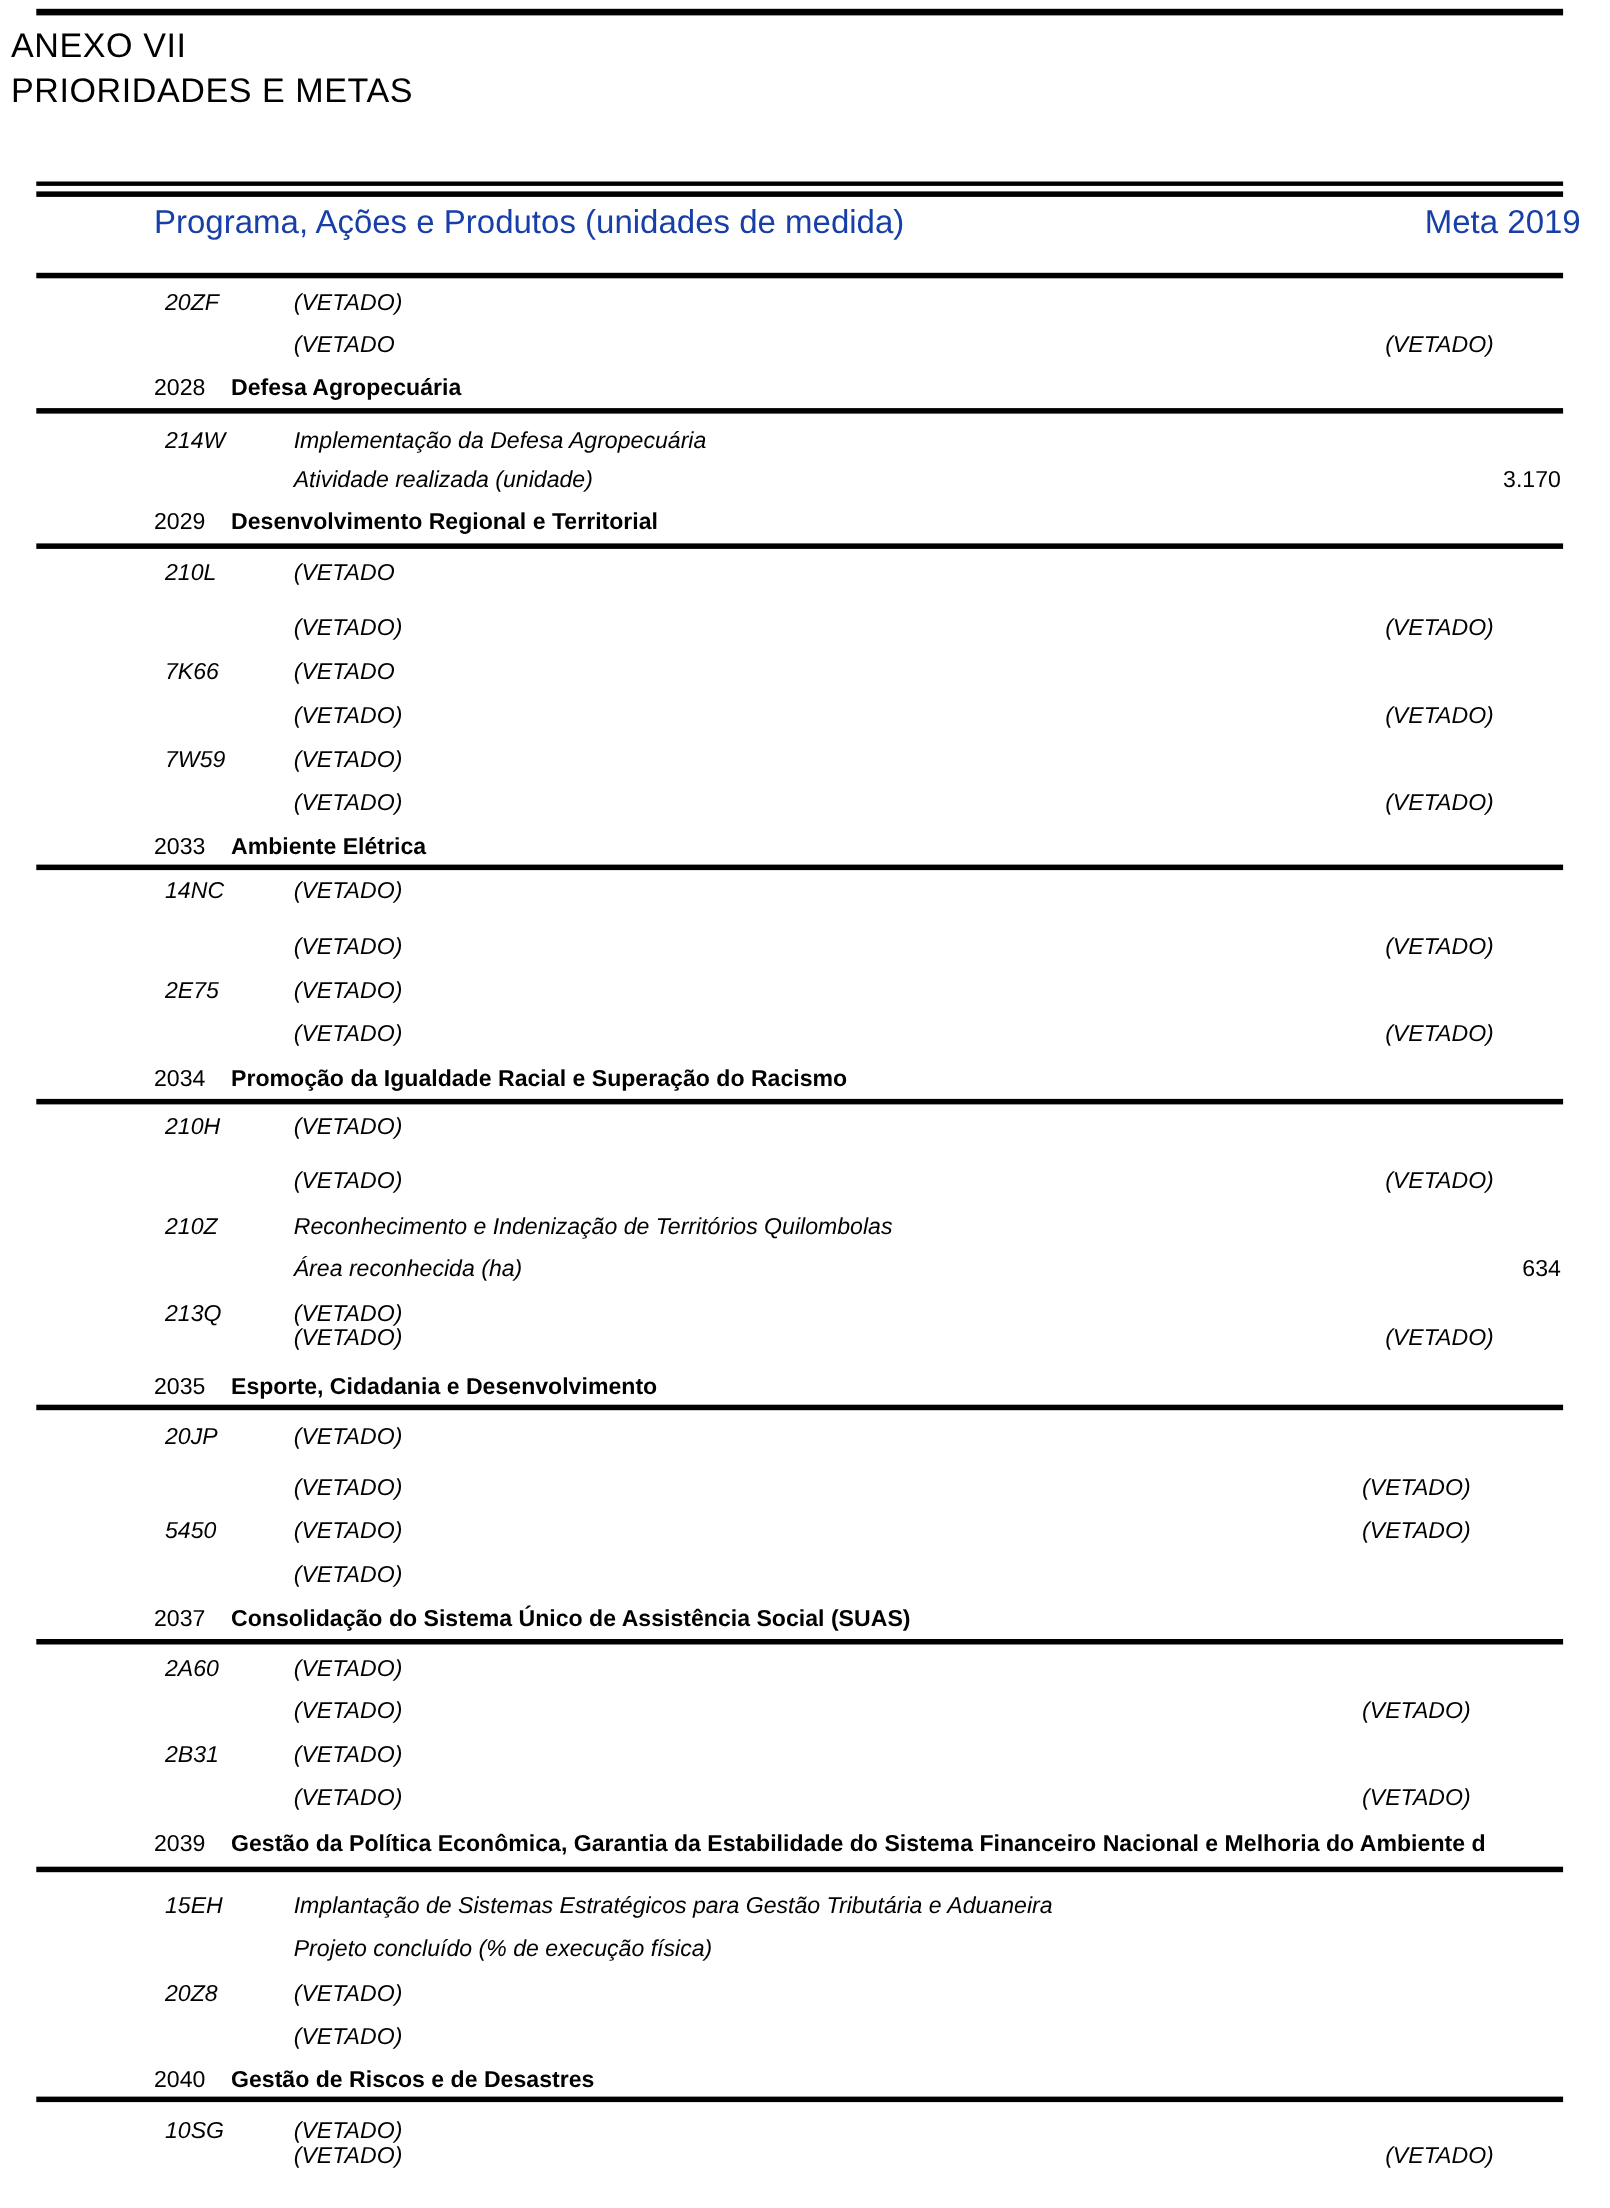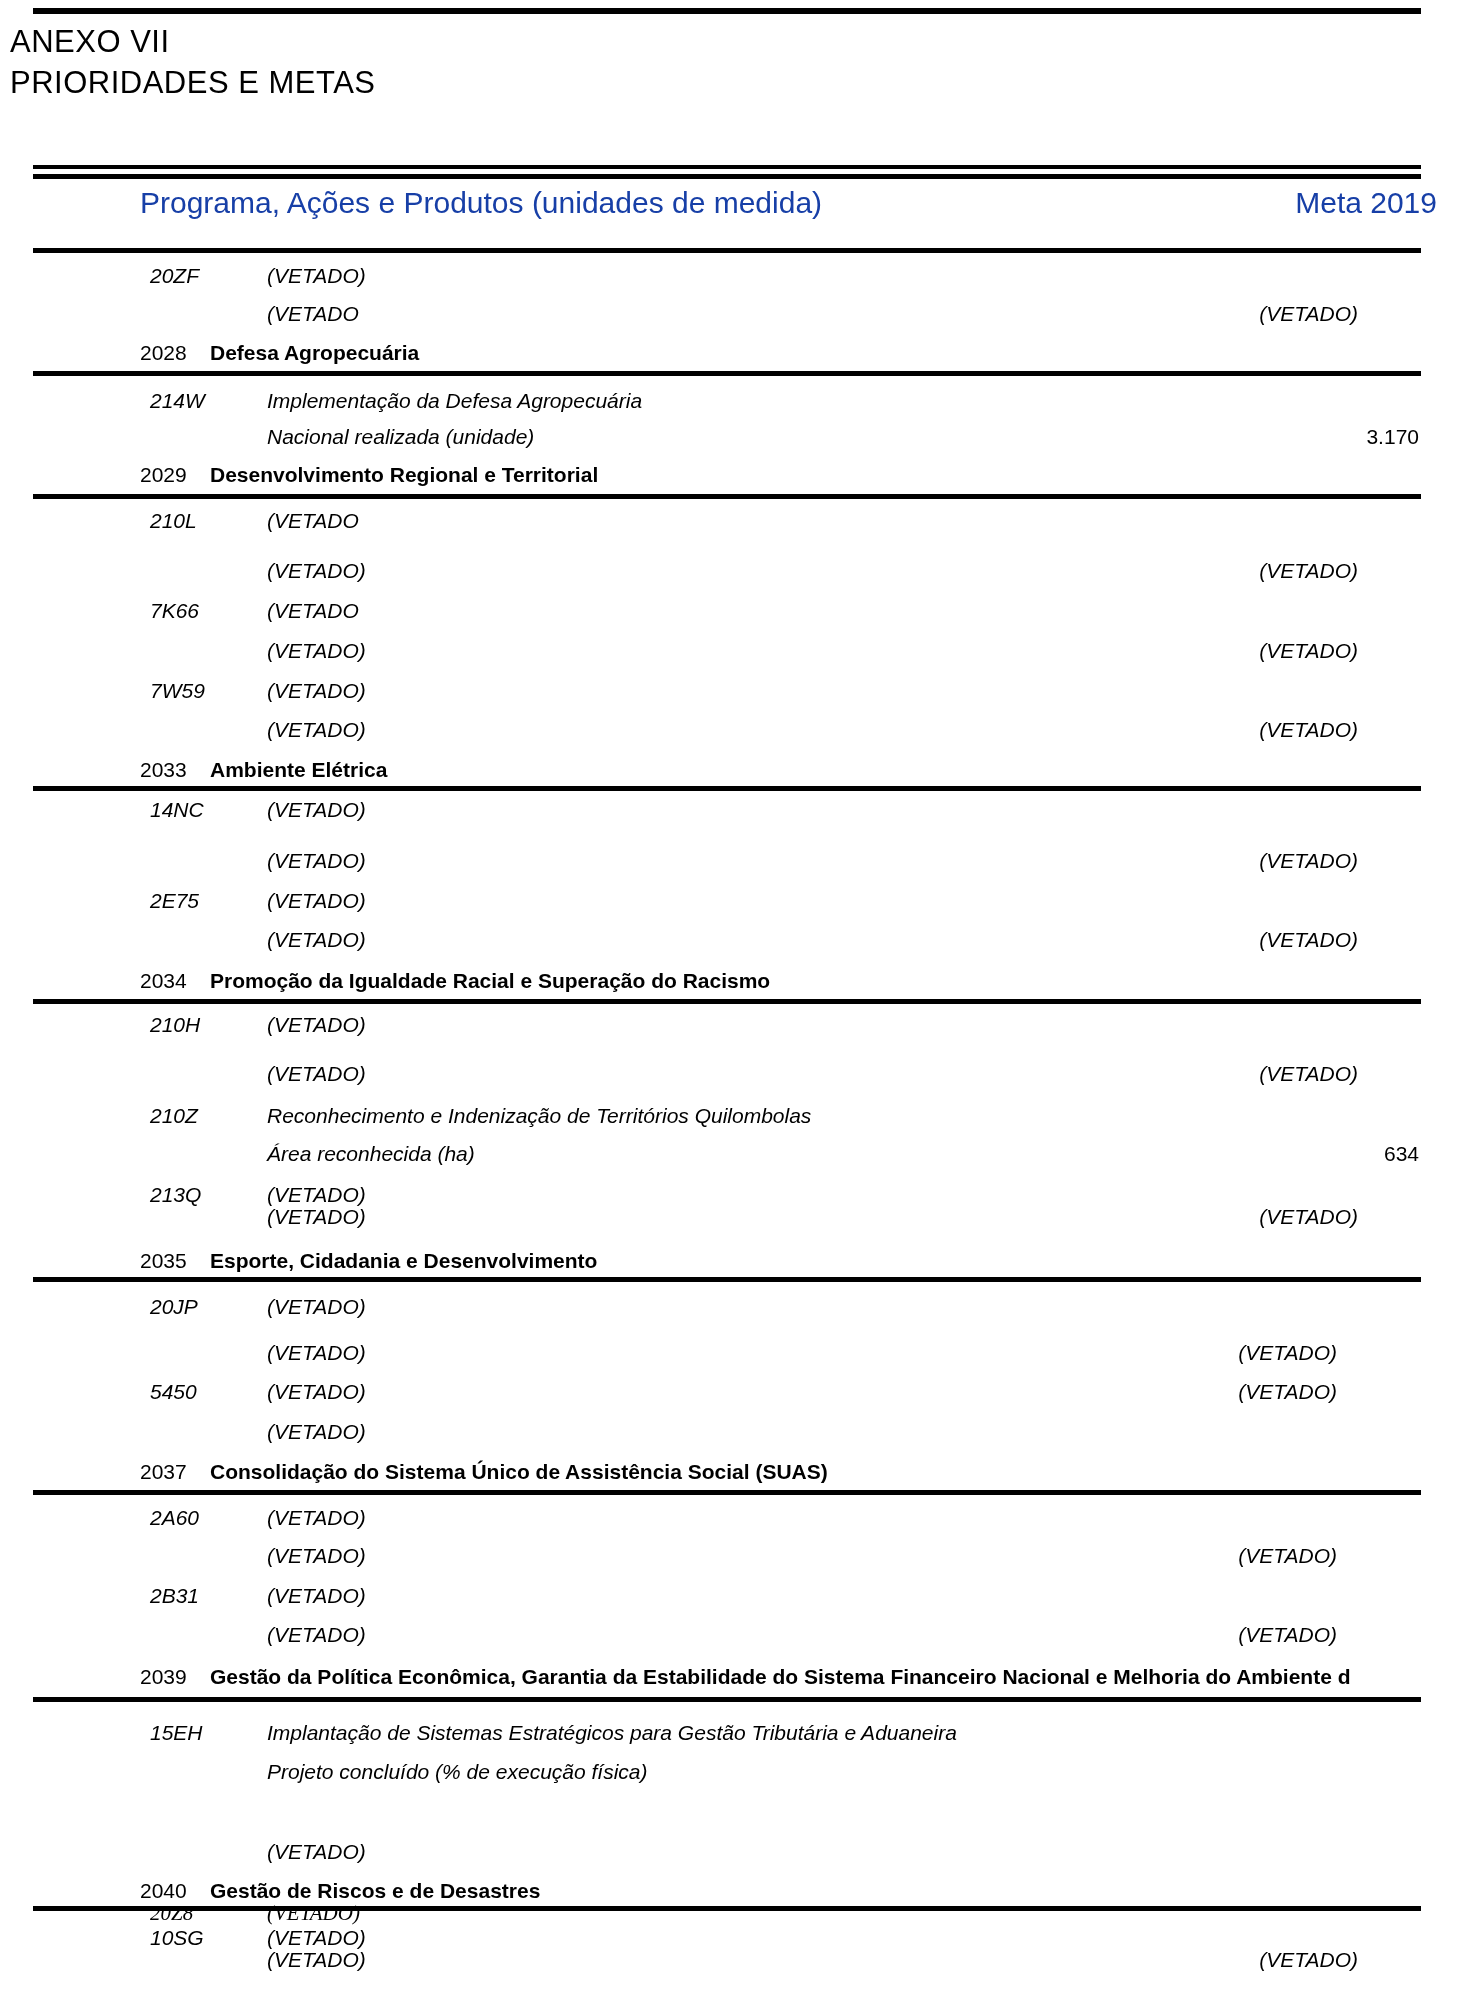--- a/index.html
+++ b/index.html
@@ -99,21 +99,21 @@
       <div class="row program" style="top: 340px;">
         <span class="program-code">2028</span>
         <span class="program-title">Defesa Agropecuária</span>
       </div>
       <div class="rule section-rule" style="top: 371px;"></div>
       <div class="row action" style="top: 388px;">
         <span class="action-code">214W</span>
         <span class="desc">Implementação da Defesa Agropecuária</span>
       </div>
       <div class="row product" style="top: 424px;">
-        <span class="desc">Nacional realizada (unidade)</span>
+        <span class="desc">Atividade realizada (unidade)</span>
         <span class="meta number">3.170</span>
       </div>
       <div class="row program" style="top: 462px;">
         <span class="program-code">2029</span>
         <span class="program-title">Desenvolvimento Regional e Territorial</span>
       </div>
       <div class="rule section-rule" style="top: 494px;"></div>
       <div class="row action" style="top: 508px;">
         <span class="action-code">210L</span>
         <span class="desc">(VETADO</span>
@@ -235,21 +235,21 @@
         <span class="program-title">Gestão da Política Econômica, Garantia da Estabilidade do Sistema Financeiro Nacional e Melhoria do Ambiente d</span>
       </div>
       <div class="rule section-rule" style="top: 1697px;"></div>
       <div class="row action" style="top: 1720px; text-align: center;">
         <span class="action-code">15EH</span>
         <span class="desc">Implantação de Sistemas Estratégicos para Gestão Tributária e Aduaneira</span>
       </div>
       <div class="row product" style="top: 1759px;">
         <span class="desc">Projeto concluído (% de execução física)</span>
       </div>
-      <div class="row action" style="top: 1900px; font-family: Liberation Serif, serif;">
+      <div class="row action" style="top: 1800px;">
         <span class="action-code">20Z8</span>
         <span class="desc">(VETADO)</span>
       </div>
       <div class="row product" style="top: 1839px;">
         <span class="desc">(VETADO)</span>
       </div>
       <div class="row program" style="top: 1878px;">
         <span class="program-code">2040</span>
         <span class="program-title">Gestão de Riscos e de Desastres</span>
       </div>

